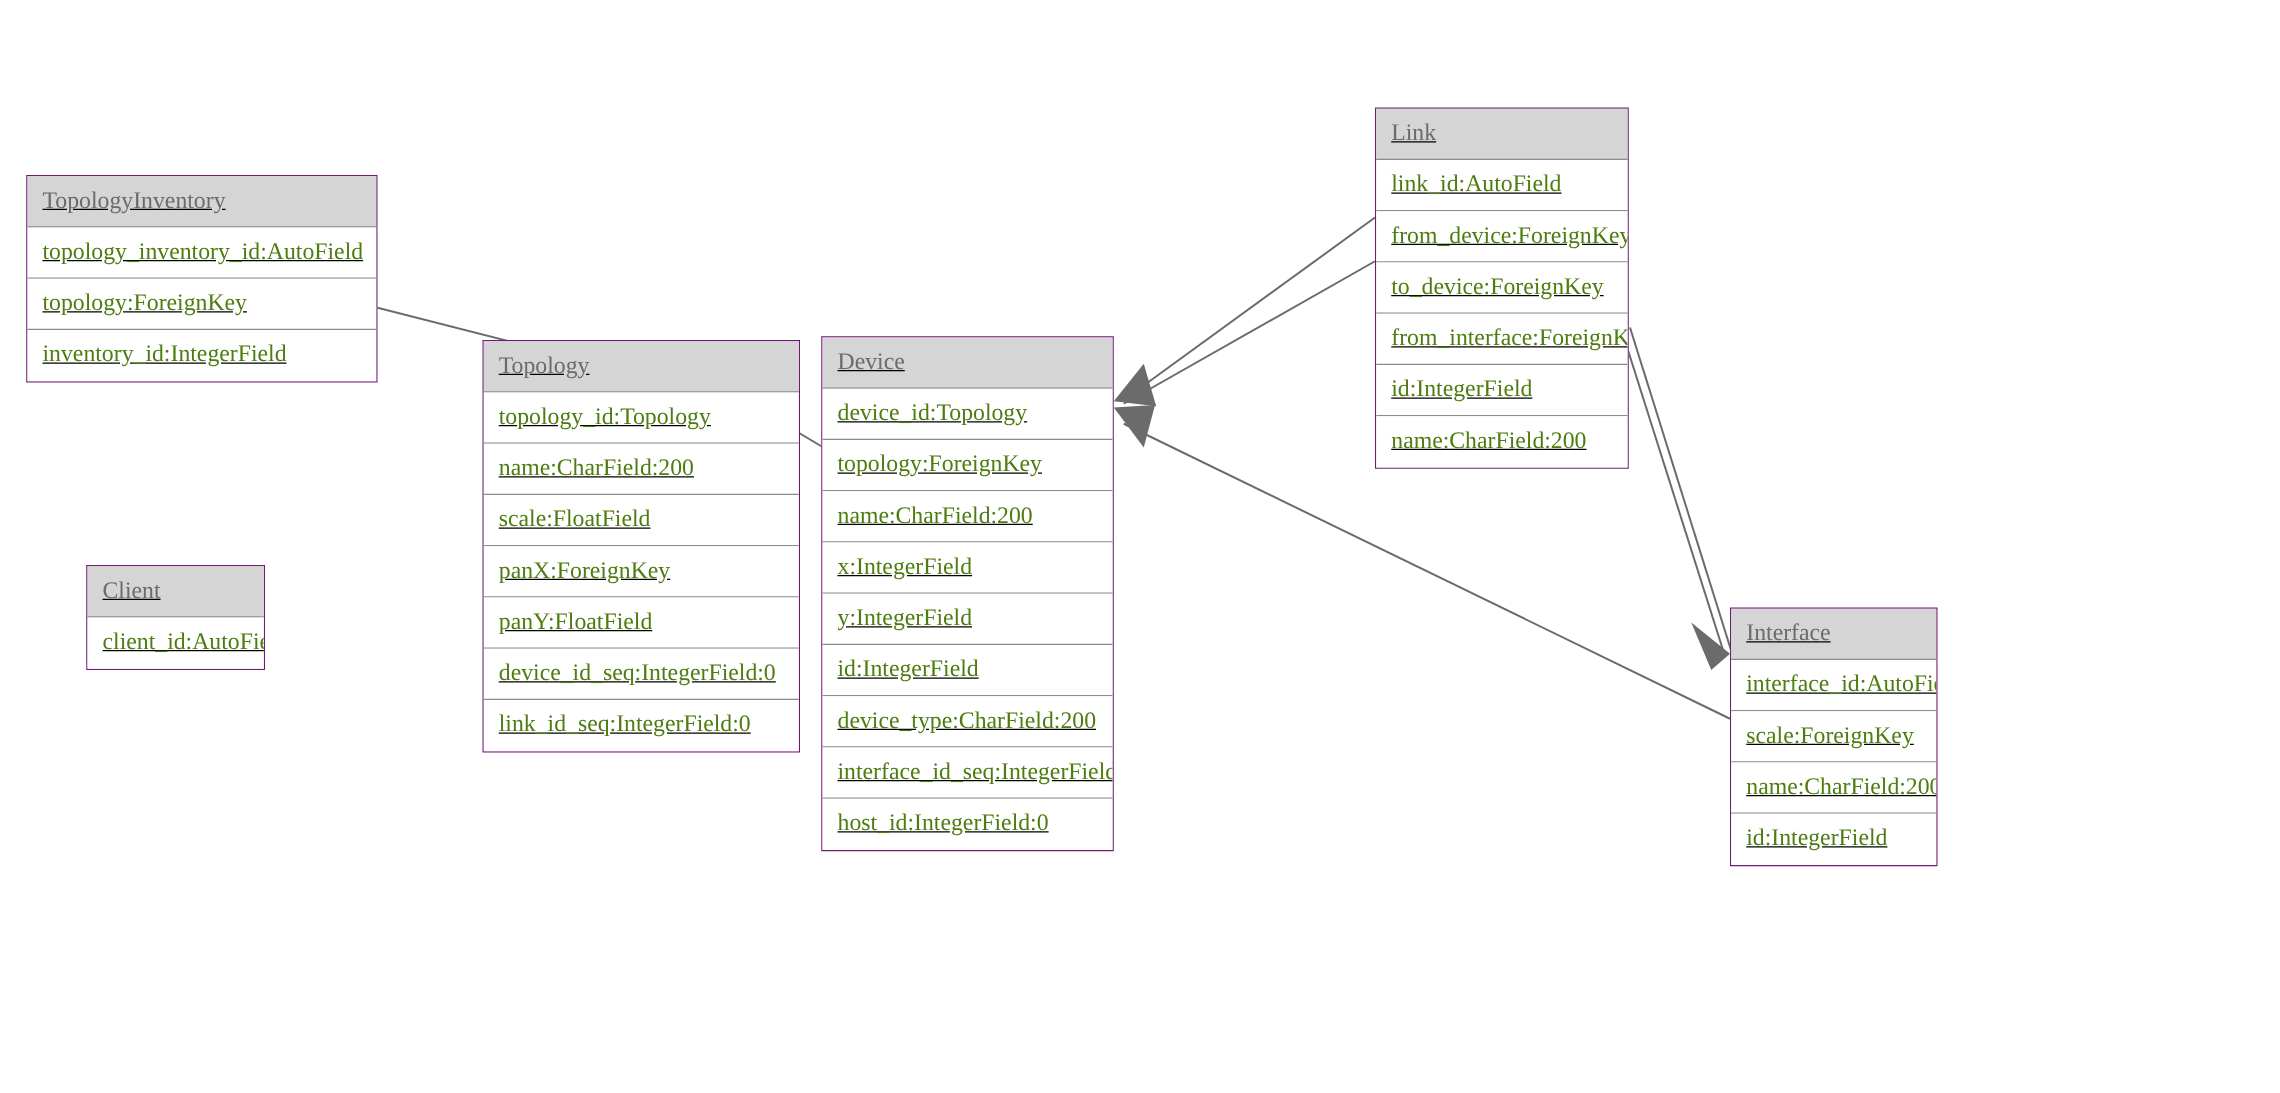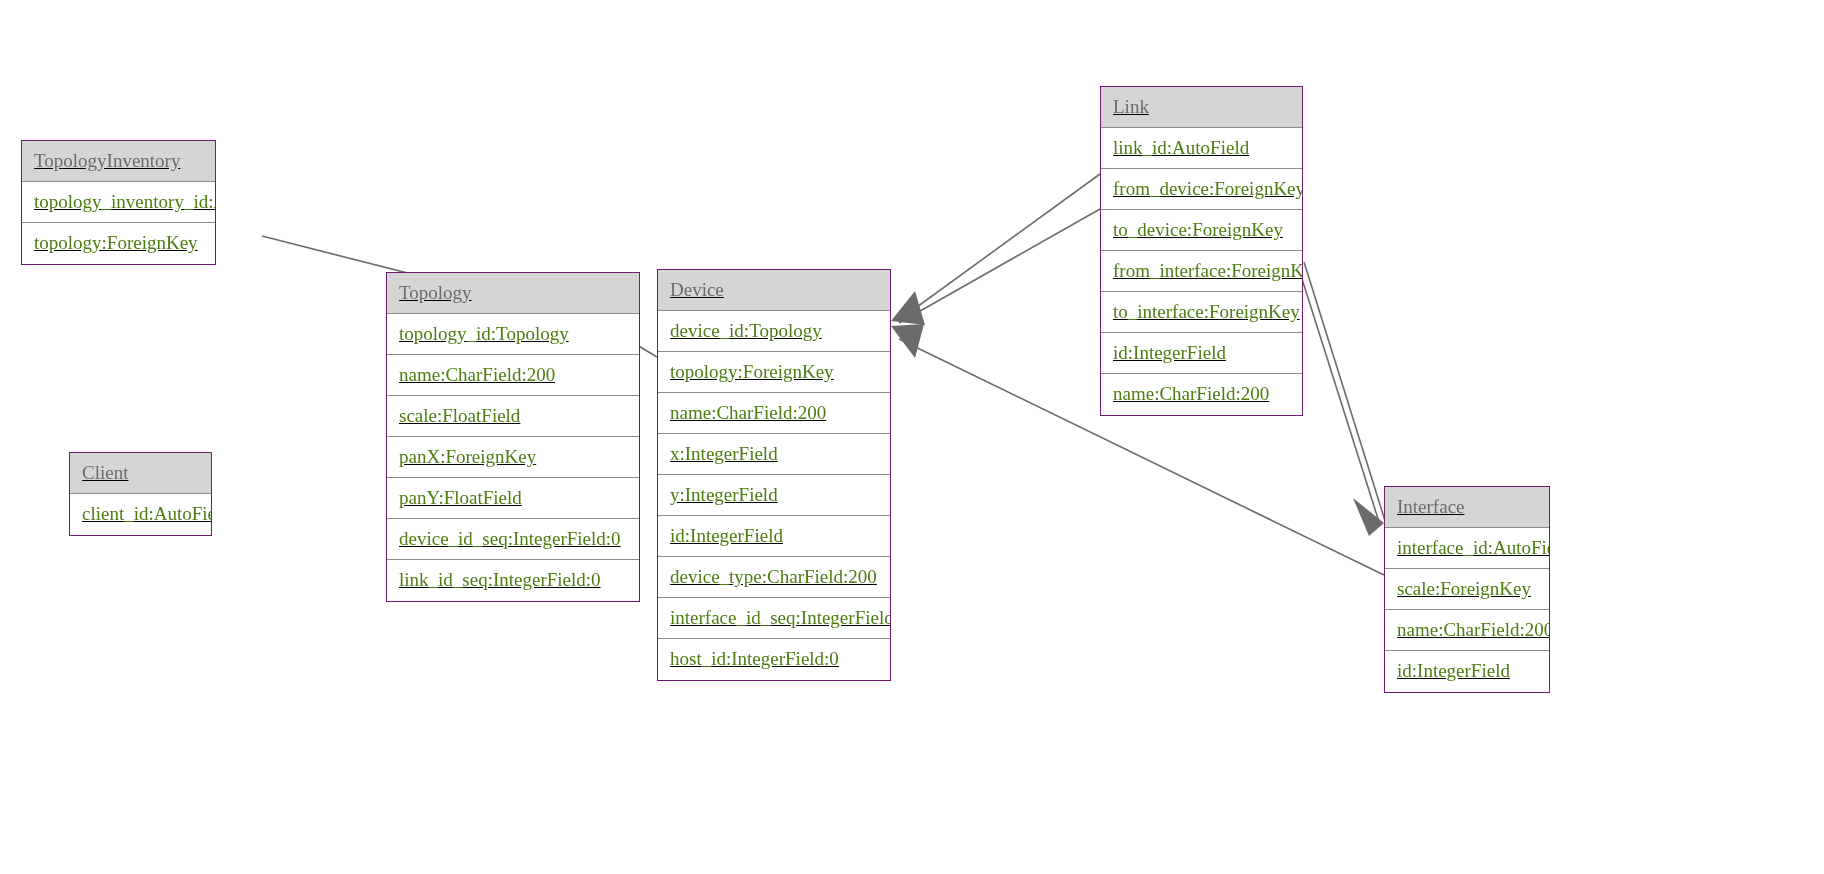--- a/index.html
+++ b/index.html
@@ -87,24 +87,25 @@
 
       <polygon points="613,326 572,302 580,337"></polygon>
 
       <polygon points="891,321 915,291 925,325"></polygon>
       <polygon points="891,326 924,324 915,358"></polygon>
 
       <polygon points="1384,523 1353,498 1369,536"></polygon>
     </g>
   </svg>
 
-  <div class="entity" style="left:21px; top:140px; width:195px;">
+  <div class="entity" style="left:21px; top:140px; width:281px;">
     <div class="entity-title">TopologyInventory</div>
     <div class="entity-row">topology_inventory_id:AutoField</div>
     <div class="entity-row">topology:ForeignKey</div>
+    <div class="entity-row">inventory_id:IntegerField</div>
   </div>
 
   <div class="entity" style="left:69px; top:452px; width:143px;">
     <div class="entity-title">Client</div>
     <div class="entity-row">client_id:AutoField</div>
   </div>
 
   <div class="entity" style="left:386px; top:272px; width:254px;">
     <div class="entity-title">Topology</div>
     <div class="entity-row">topology_id:Topology</div>
@@ -128,21 +129,20 @@
     <div class="entity-row">interface_id_seq:IntegerField:0</div>
     <div class="entity-row">host_id:IntegerField:0</div>
   </div>
 
   <div class="entity" style="left:1100px; top:86px; width:203px;">
     <div class="entity-title">Link</div>
     <div class="entity-row">link_id:AutoField</div>
     <div class="entity-row">from_device:ForeignKey</div>
     <div class="entity-row">to_device:ForeignKey</div>
     <div class="entity-row">from_interface:ForeignKey</div>
-    <div class="entity-row">to_interface:ForeignKey</div>
     <div class="entity-row">id:IntegerField</div>
     <div class="entity-row">name:CharField:200</div>
   </div>
 
   <div class="entity" style="left:1384px; top:486px; width:166px;">
     <div class="entity-title">Interface</div>
     <div class="entity-row">interface_id:AutoField</div>
     <div class="entity-row">scale:ForeignKey</div>
     <div class="entity-row">name:CharField:200</div>
     <div class="entity-row">id:IntegerField</div>

